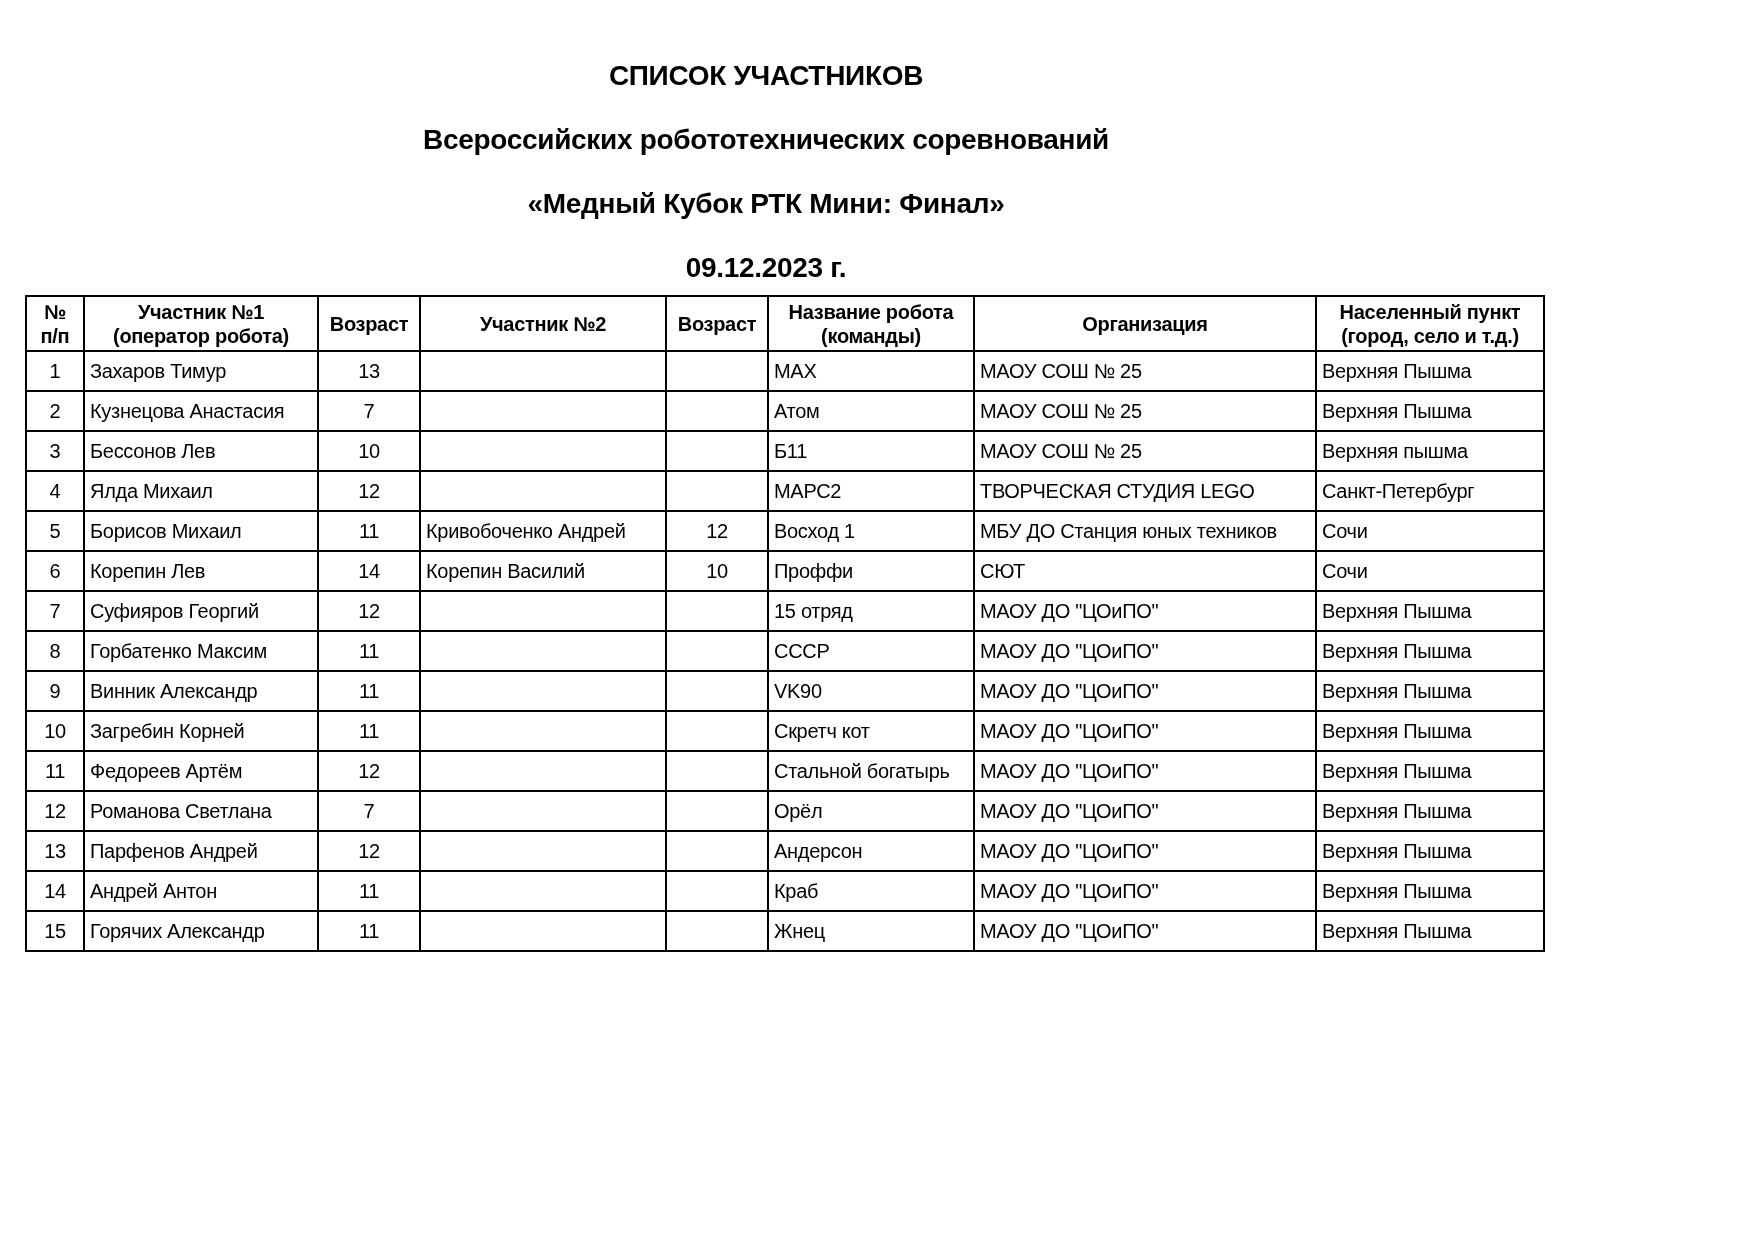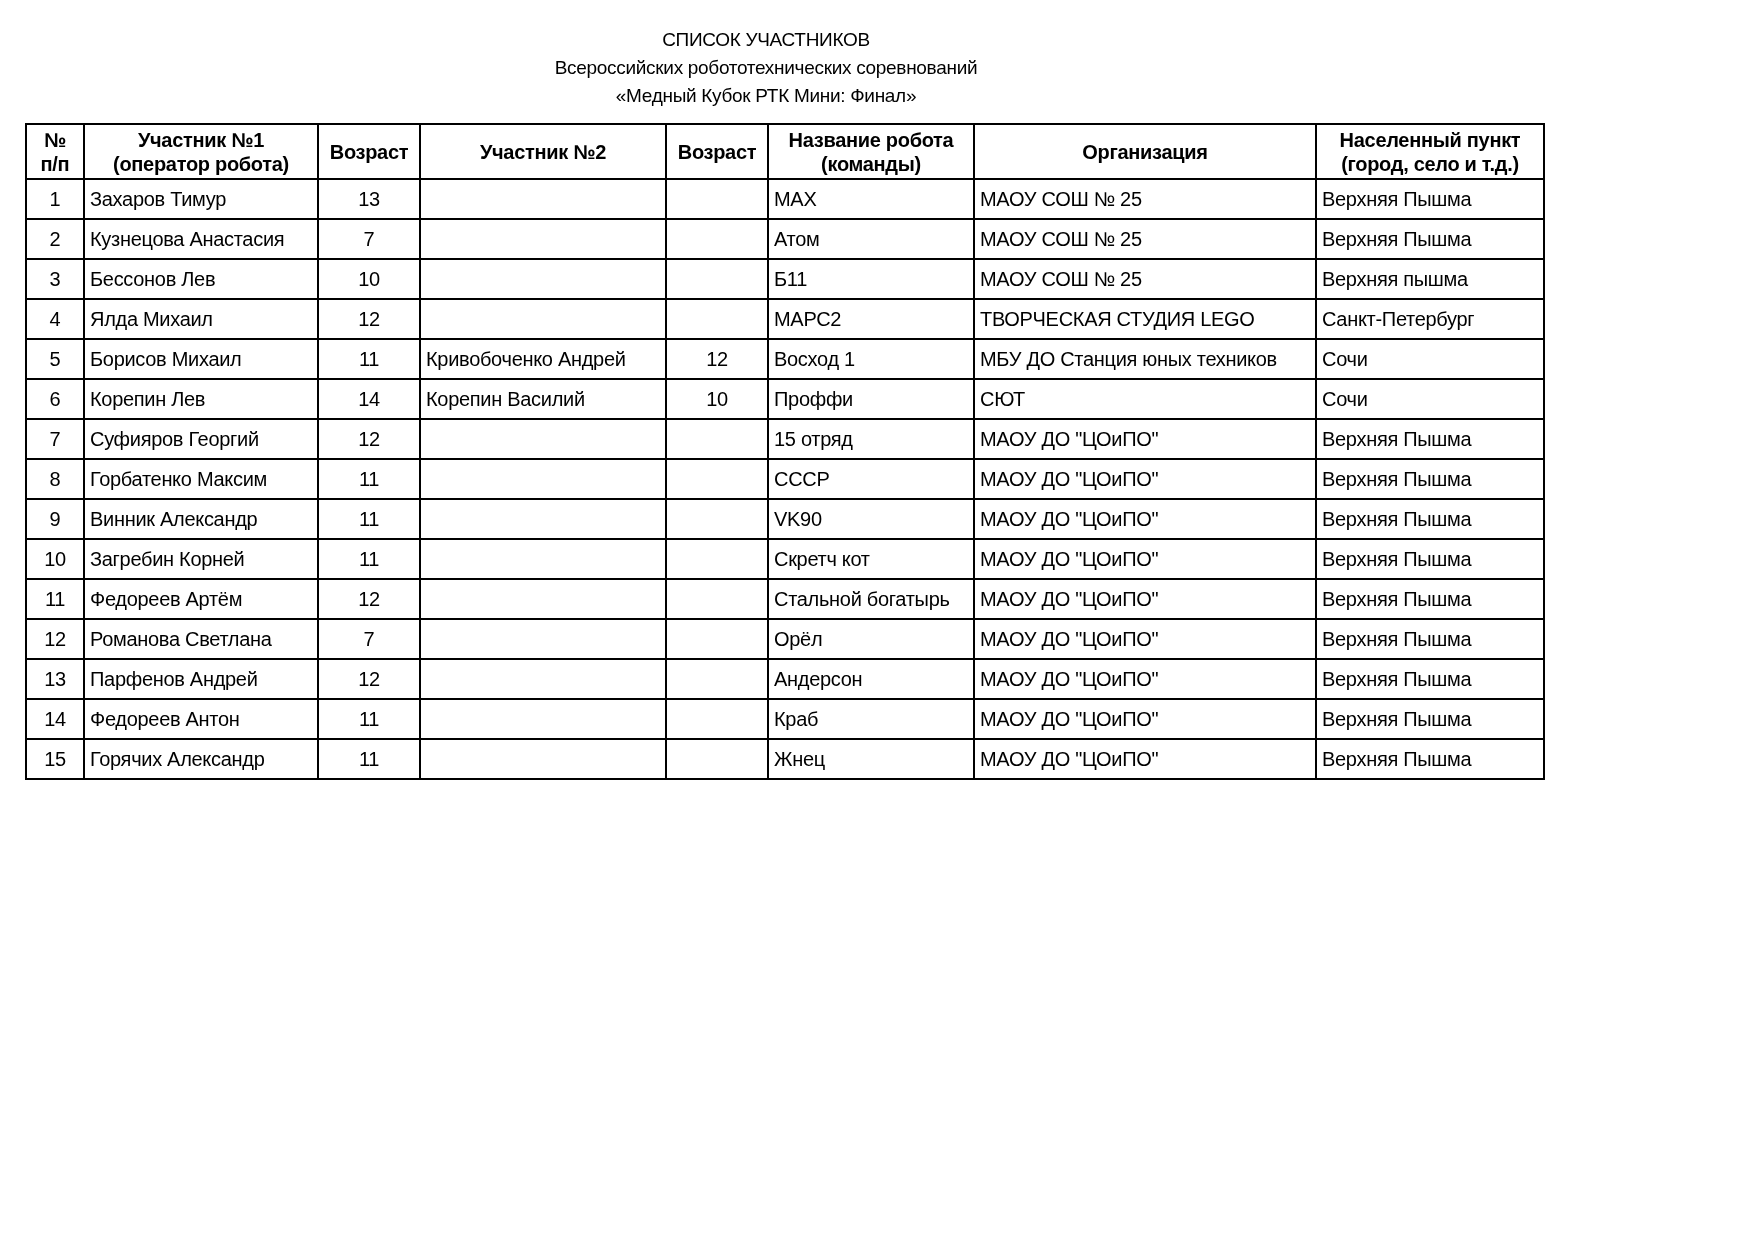--- a/index.html
+++ b/index.html
@@ -14,24 +14,25 @@
   .doc {
     box-sizing: border-box;
     padding: 26px 0 0 25px;
     width: 1507px;
   }
   .titles {
     width: 1482px;
     text-align: center;
   }
   .title-line {
-    font-weight: normal;
-    font-size: 19px;
+    font-weight: bold;
+    font-size: 28px;
     line-height: 28px;
     letter-spacing: -0.3px;
+    margin-top: 36px;
   }
   table.participants {
     border-collapse: collapse;
     table-layout: fixed;
     width: 1482px;
     margin-top: 13px;
   }
   th, td {
     border: 2px solid #000000;
     font-size: 20px;
@@ -68,20 +69,21 @@
   .w7 { width: 222px; margin-left: 24px; }
 </style>
 </head>
 <body>
 
 <div class="doc">
   <div class="titles">
     <div class="title-line">СПИСОК УЧАСТНИКОВ</div>
     <div class="title-line">Всероссийских робототехнических соревнований</div>
     <div class="title-line">«Медный Кубок РТК Мини: Финал»</div>
+    <div class="title-line">09.12.2023 г.</div>
   </div>
 
   <table class="participants">
     <thead>
       <tr>
         <th class="w0">№
 п/п</th>
         <th class="w1">Участник №1
 (оператор робота)</th>
         <th class="w2">Возраст</th>
@@ -220,21 +222,21 @@
           <td class="col1 w1">Парфенов Андрей</td>
           <td class="col2 w2">12</td>
           <td class="col3 w3"></td>
           <td class="col4 w4"></td>
           <td class="col5 w5">Андерсон</td>
           <td class="col6 w6">МАОУ ДО "ЦОиПО"</td>
           <td class="col7 w7">Верхняя Пышма</td>
         </tr>
         <tr>
           <td class="col0 w0">14</td>
-          <td class="col1 w1">Федореев Антон</td>
+          <td class="col1 w1">Андрей Антон</td>
           <td class="col2 w2">11</td>
           <td class="col3 w3"></td>
           <td class="col4 w4"></td>
           <td class="col5 w5">Краб</td>
           <td class="col6 w6">МАОУ ДО "ЦОиПО"</td>
           <td class="col7 w7">Верхняя Пышма</td>
         </tr>
         <tr>
           <td class="col0 w0">15</td>
           <td class="col1 w1">Горячих Александр</td>

